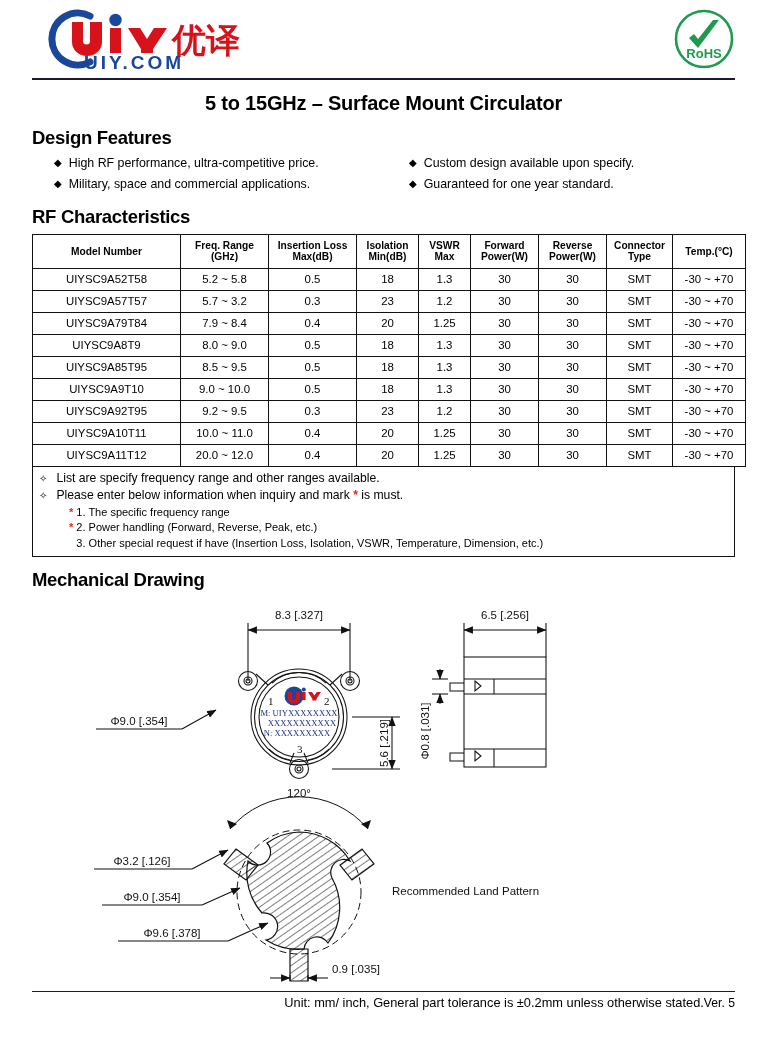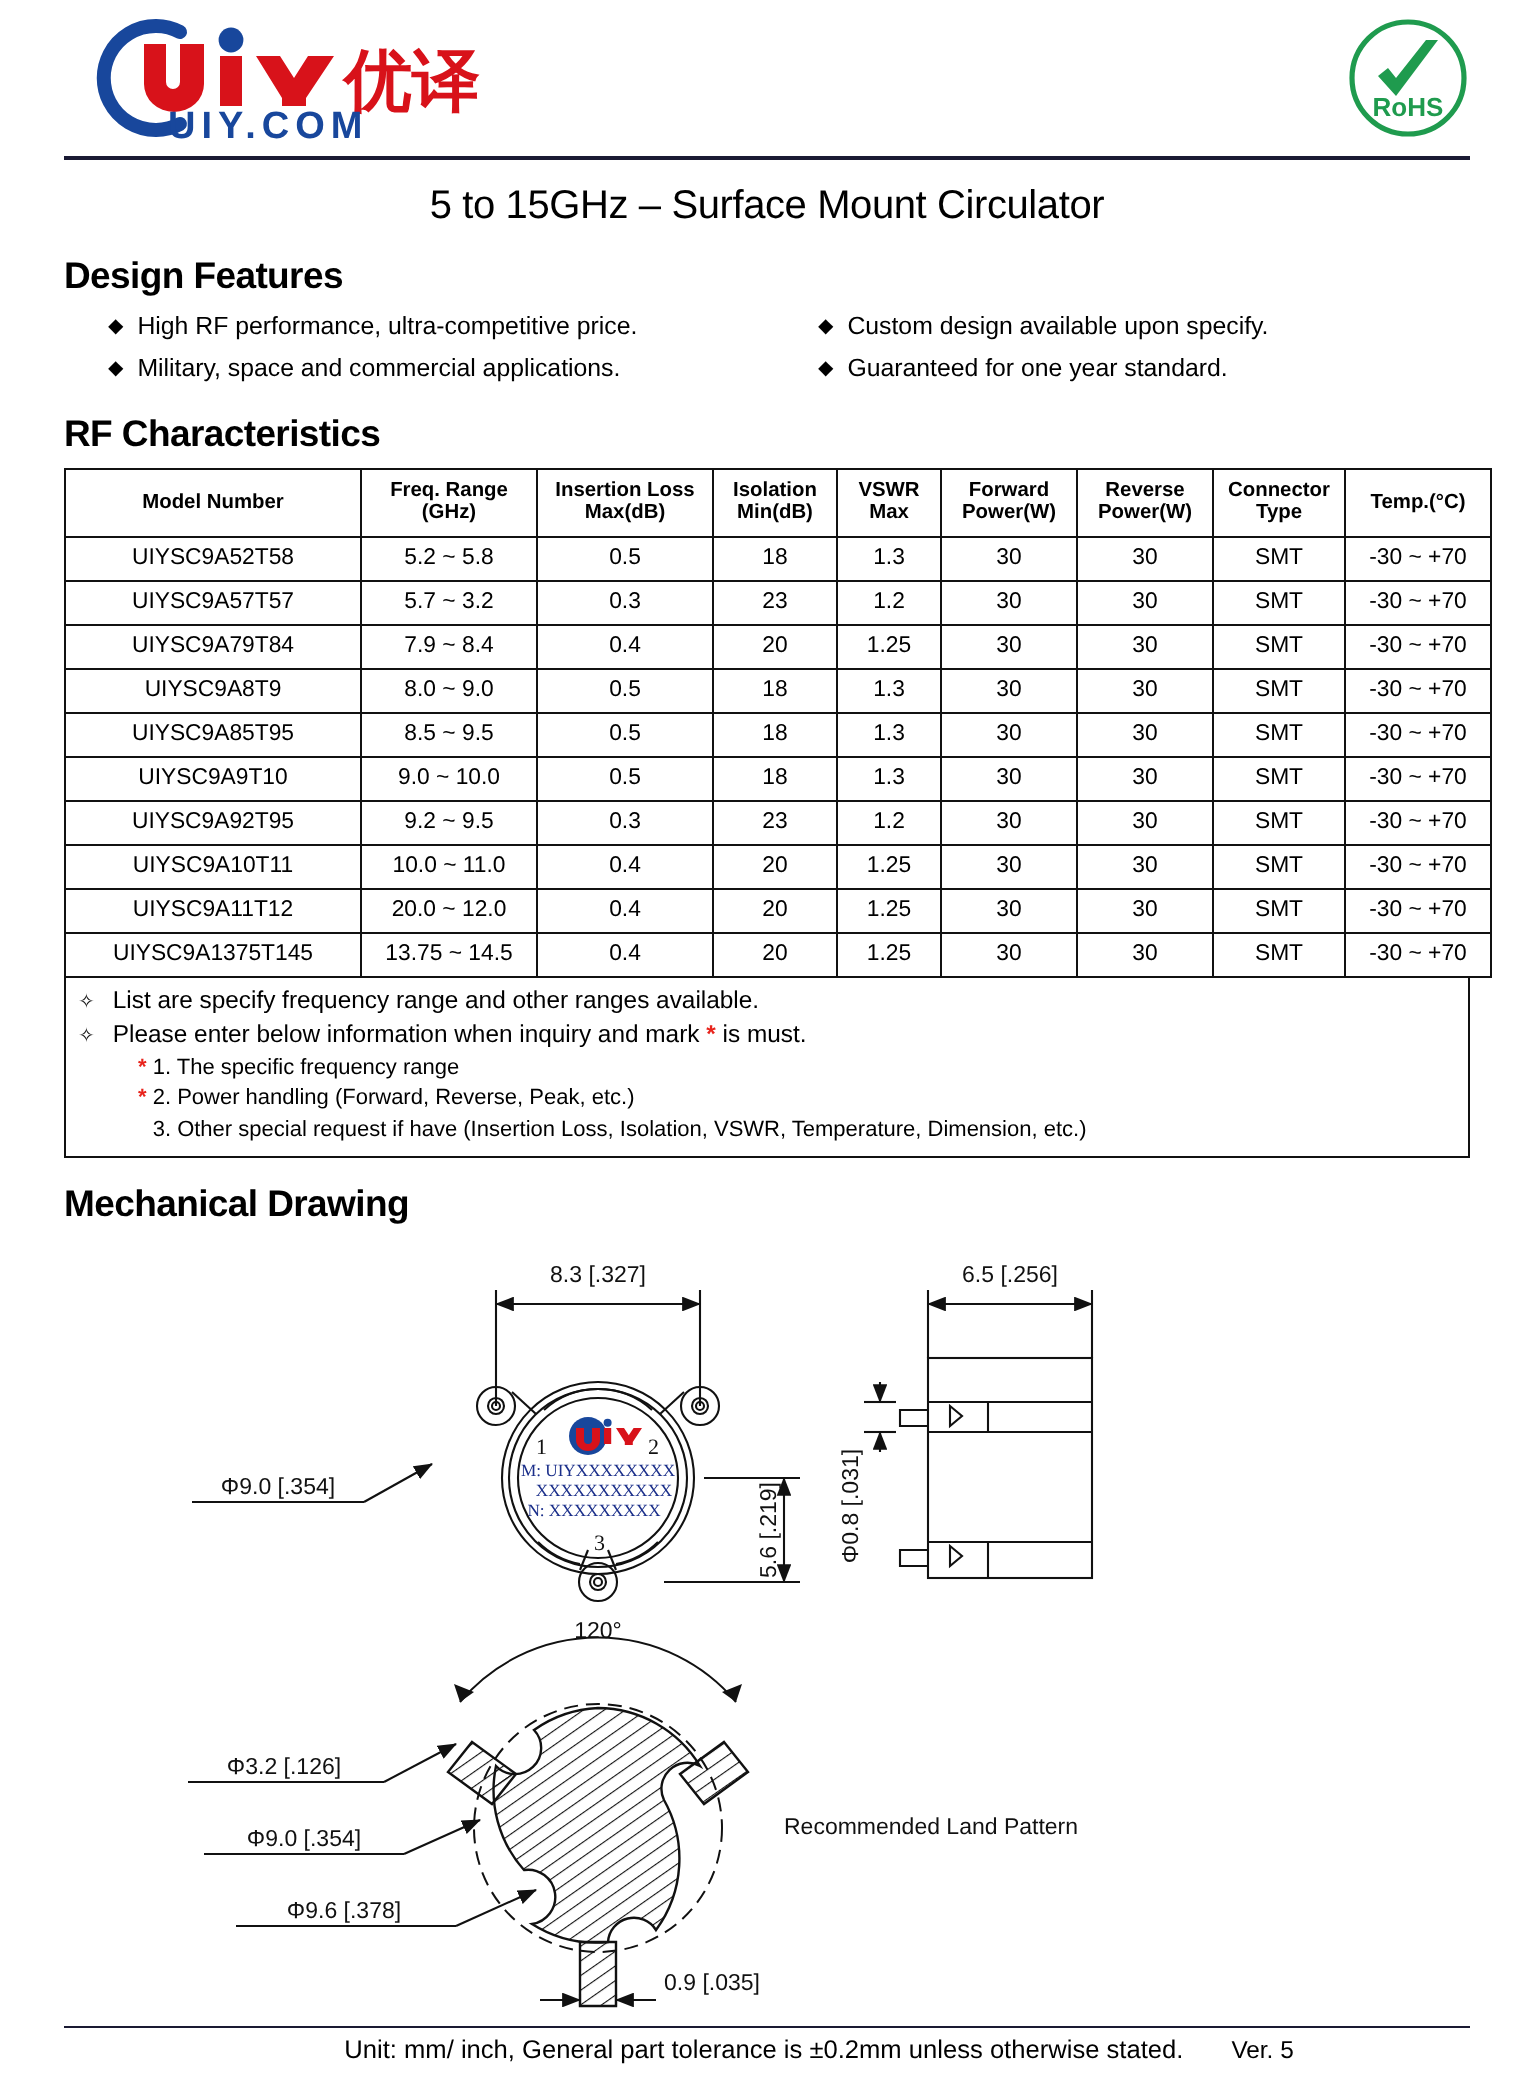--- a/index.html
+++ b/index.html
@@ -18,21 +18,21 @@
   
   .hdr { height: 78px; display: flex; align-items: center; justify-content: space-between; }
   .logo-wrap { position: relative; width: 230px; height: 66px; }
   .rohs { width: 62px; height: 62px; }
 
   .hdr-rule { border-top: 2px solid #1a1a33; margin: 0 0 0 0; }
 
   .doc-title {
     text-align: center;
     font-size: 20px;
-    font-weight: normal;
+    font-weight: bold;
     letter-spacing: -0.2px;
     margin: 12px 0 4px;
   }
 
   .sec-head {
     font-size: 18.5px;
     font-weight: bold;
     margin: 12px 0 6px;
     letter-spacing: -0.3px;
   }
@@ -74,25 +74,24 @@
   .ast { color: #e8241c; font-weight: bold; }
 
   
   .mech { position: relative; width: 703px; height: 392px; margin-top: 1px; }
   .mech svg { display: block; }
 
   .footer-rule { border-top: 1.6px solid #1a1a33; width: 703px; margin-top: 2px; }
   .footer {
     width: 703px;
     display: flex;
-    justify-content: center;
+    justify-content: flex-end;
     align-items: baseline;
     font-size: 12.8px;
     padding-top: 3px;
-    gap: 24px;
   }
   .footer .unit { padding-left: 52px; }
   .footer .ver { font-size: 12.2px; }
 </style>
 </head>
 <body>
 
 <div class="page">
 
   <div class="hdr">
@@ -270,31 +269,20 @@
           <td>UIYSC9A11T12</td>
           <td>20.0 ~ 12.0</td>
           <td>0.4</td>
           <td>20</td>
           <td>1.25</td>
           <td>30</td>
           <td>30</td>
           <td>SMT</td>
           <td>-30 ~ +70</td>
         </tr>
-        <tr>
-          <td>UIYSC9A1375T145</td>
-          <td>13.75 ~ 14.5</td>
-          <td>0.4</td>
-          <td>20</td>
-          <td>1.25</td>
-          <td>30</td>
-          <td>30</td>
-          <td>SMT</td>
-          <td>-30 ~ +70</td>
-        </tr>
       </tbody>
   </table>
 
   <div class="notes">
     <div class="note-row">
       <span class="note-dia">✧</span>
       <span>List are specify frequency range and other ranges available.</span>
     </div>
     <div class="note-row">
       <span class="note-dia">✧</span>

